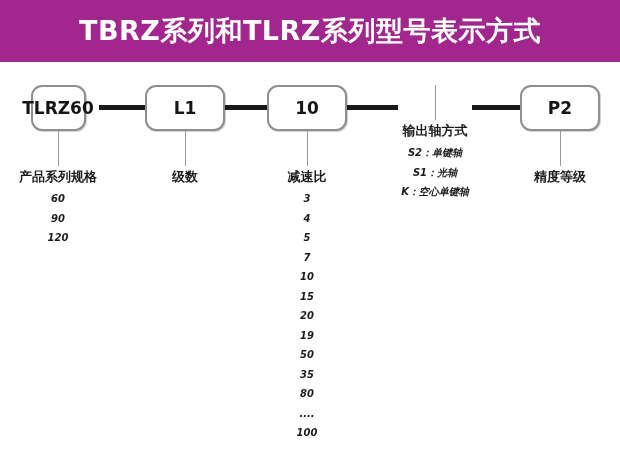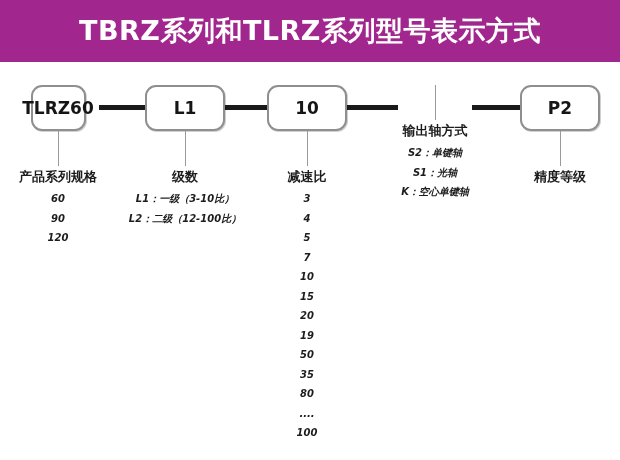--- a/index.html
+++ b/index.html
@@ -134,24 +134,20 @@
           <div class="item">120</div>
         </div>
     </section>
 
     <section class="segment seg-1">
       <div class="code-box">
         <span>L1</span>
       </div>
       <div class="v-line"></div>
       <div class="col-header">级数</div>
-      <div class="items">
-          <div class="item">L1：一级（3-10比）</div>
-          <div class="item">L2：二级（12-100比）</div>
-        </div>
     </section>
 
     <section class="segment seg-2">
       <div class="code-box">
         <span>10</span>
       </div>
       <div class="v-line"></div>
       <div class="col-header">减速比</div>
       <div class="items">
           <div class="item">3</div>

